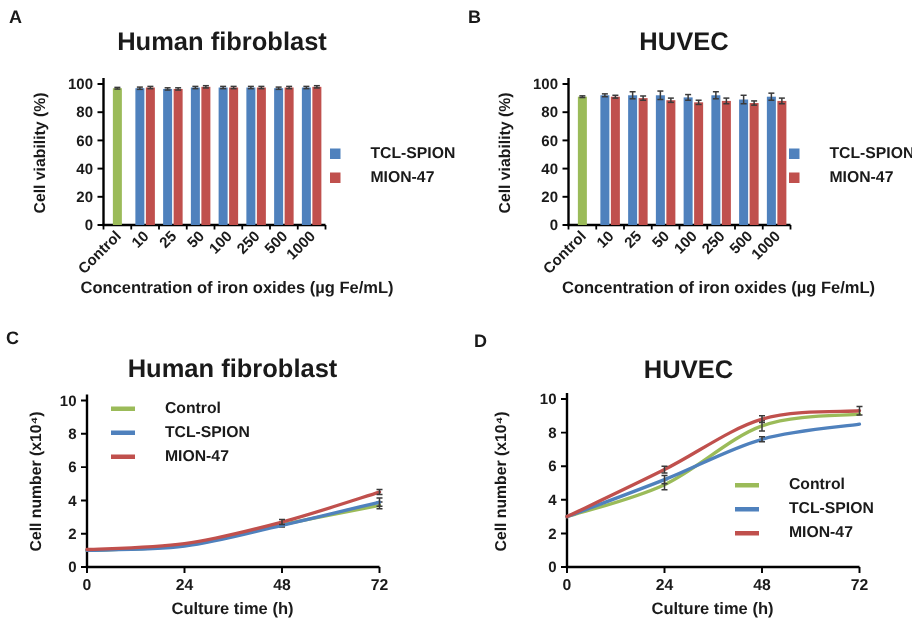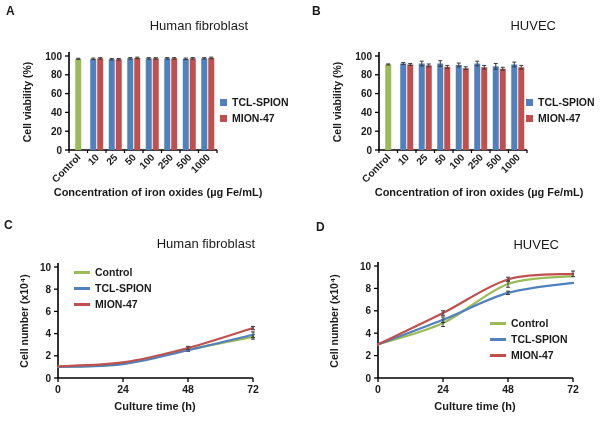--- a/index.html
+++ b/index.html
@@ -4,27 +4,27 @@
 <style>
   html,body{margin:0;padding:0;background:#fff;}
   #figure{
     position:relative;width:608px;height:421px;background:#fff;overflow:hidden;
     font-family:"Liberation Sans",sans-serif;color:#1a1a1a;
   }
   .panel{position:absolute;width:304px;height:211px;}
   #panelA{left:0;top:0;}   #panelB{left:304px;top:0;}
   #panelC{left:0;top:210px;} #panelD{left:304px;top:210px;}
   .plabel{position:absolute;font-weight:bold;font-size:12px;color:#1a1a1a;}
-  .ptitle{position:absolute;font-weight:normal;font-size:13px;text-align:right;color:#1a1a1a;}
+  .ptitle{position:absolute;font-weight:bold;font-size:17px;text-align:center;color:#1a1a1a;}
   .ylab{position:absolute;width:150px;text-align:center;font-weight:bold;font-size:10.5px;
         transform:rotate(-90deg);color:#1a1a1a;}
   .xlab{position:absolute;text-align:center;font-weight:bold;font-size:11px;color:#1a1a1a;}
   .chart{position:absolute;left:0;top:0;}
   .legend{position:absolute;}
-  .li{display:flex;align-items:center;gap:5px;height:16px;
+  .li{display:flex;align-items:center;gap:20px;height:16px;
       font-weight:bold;font-size:10.5px;color:#1a1a1a;white-space:nowrap;}
   .sw-sq{width:7px;height:7px;display:inline-block;flex:0 0 auto;}
   .sw-ln{width:16px;height:3px;display:inline-block;flex:0 0 auto;}
   svg text.tick{font-family:"Liberation Sans",sans-serif;font-weight:bold;font-size:10px;fill:#1a1a1a;}
   svg text.xtick{font-family:"Liberation Sans",sans-serif;font-weight:bold;font-size:10.5px;fill:#1a1a1a;}
   
   #panelA .plabel{left:6px;top:4px;}  #panelA .ptitle{left:48px;top:18px;width:200px;}
   #panelA .ylab{left:-48px;top:96px;} #panelA .xlab{left:38px;top:186px;width:240px;}
   #panelA .legend{left:220px;top:94px;}
   #panelB .plabel{left:8px;top:4px;}  #panelB .ptitle{left:52px;top:18px;width:200px;}

